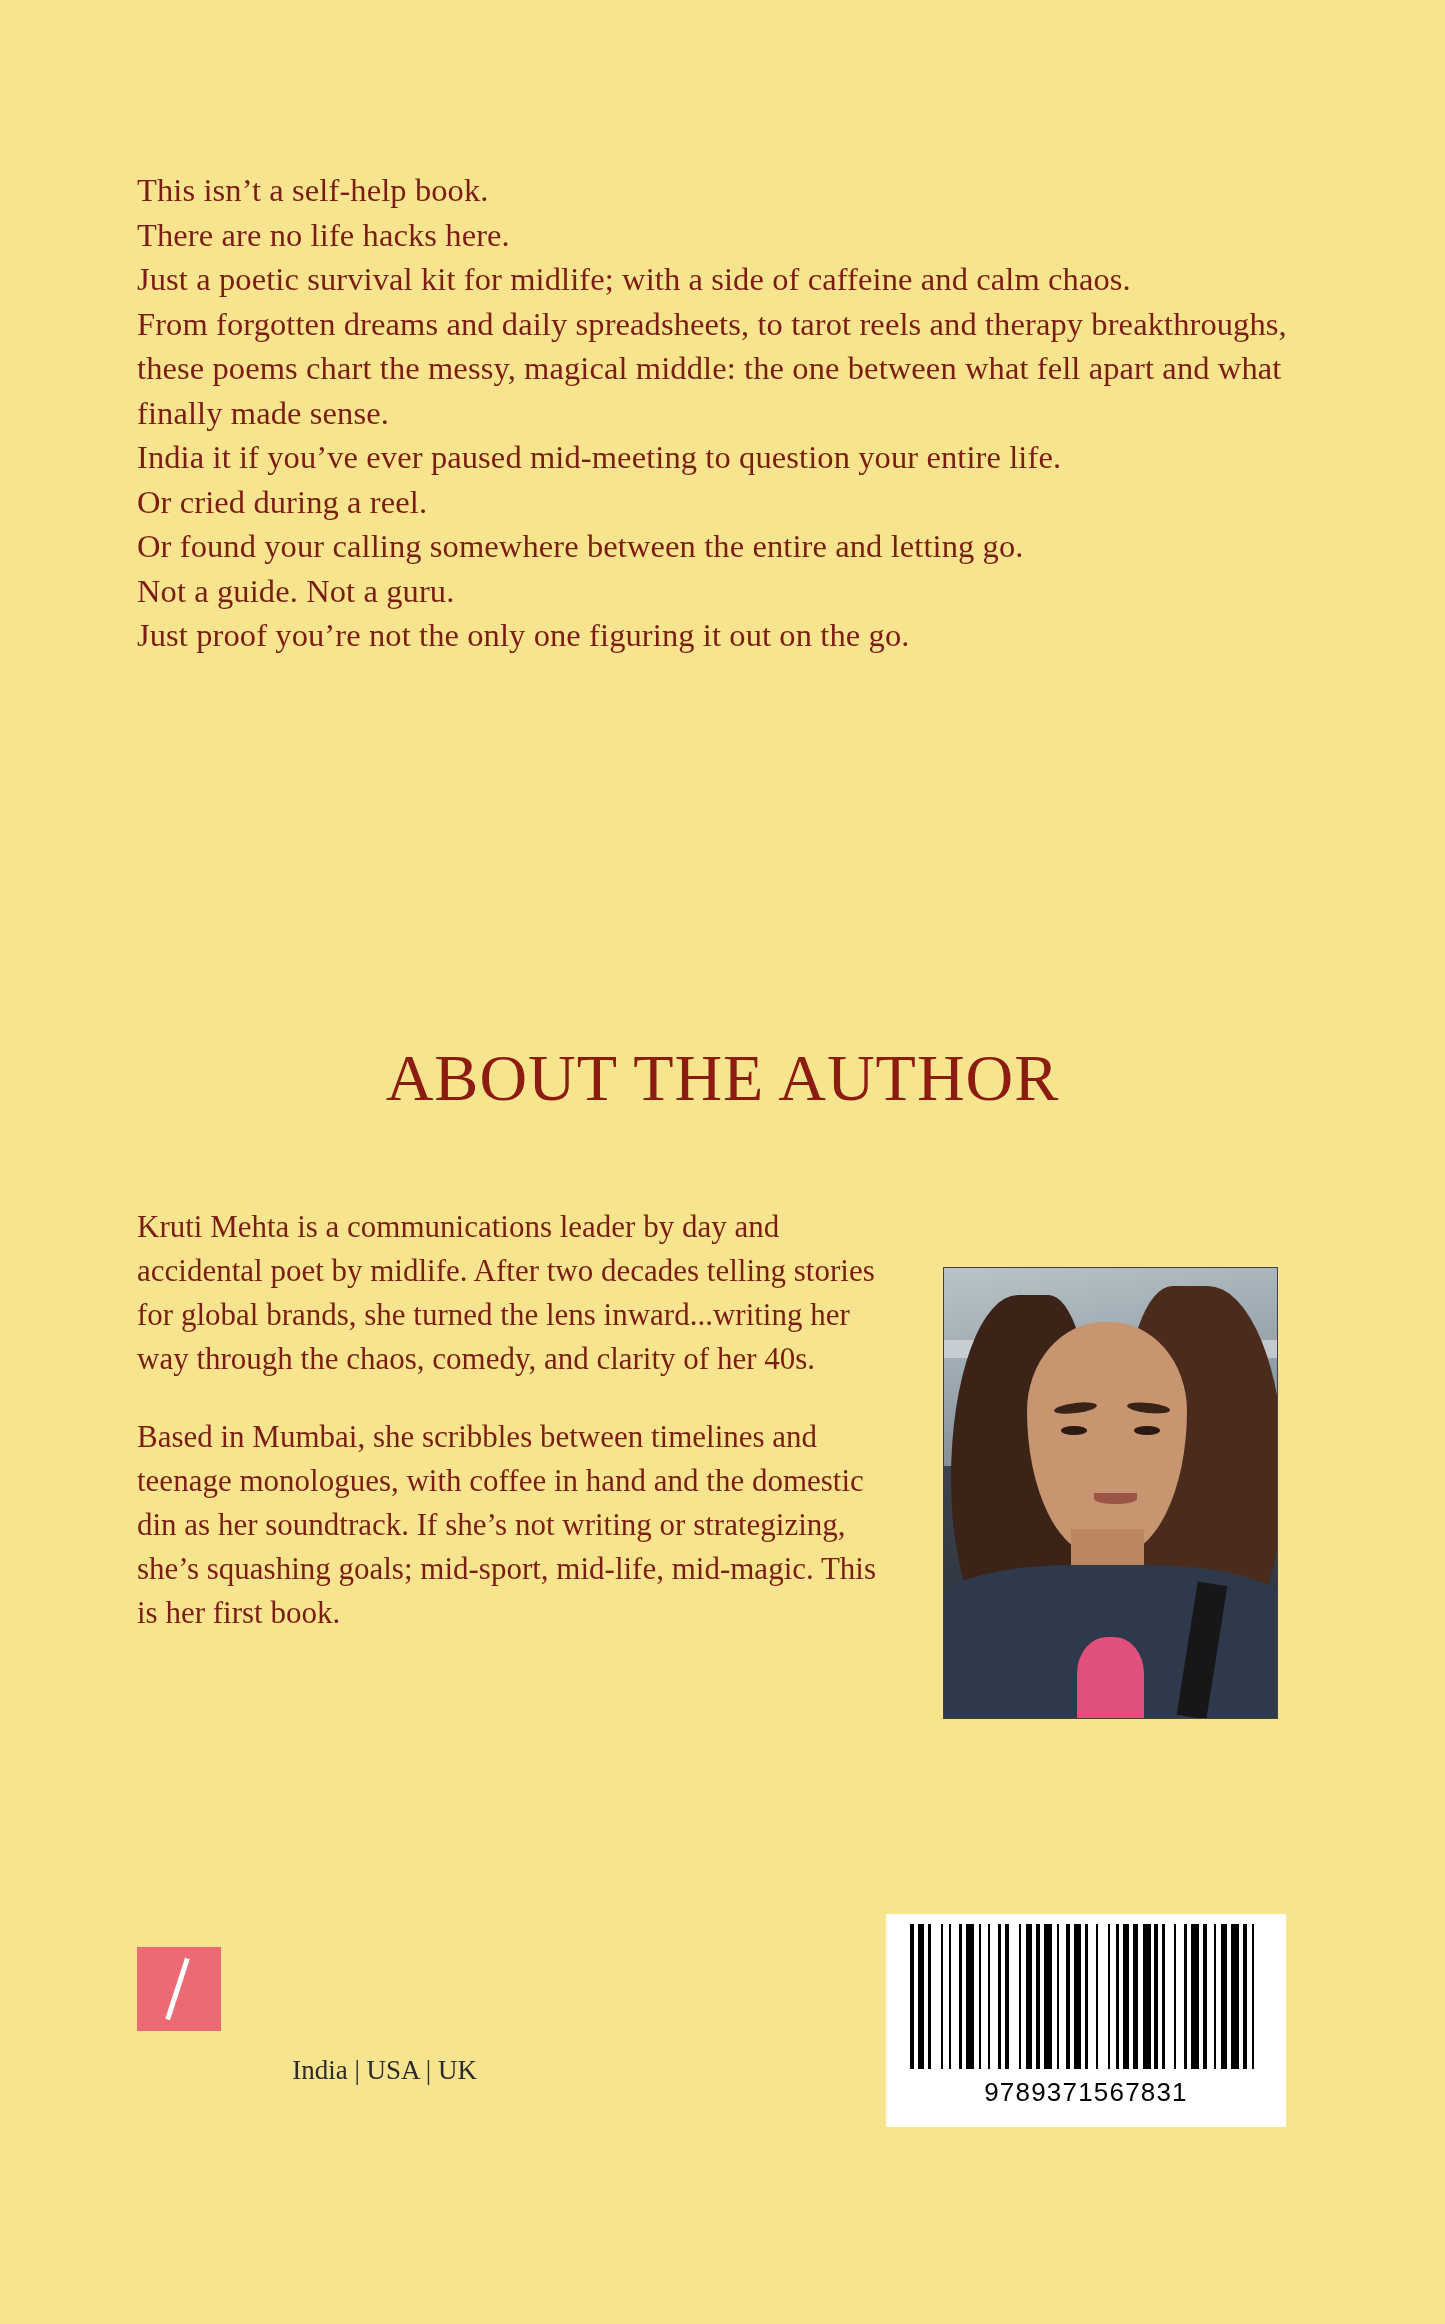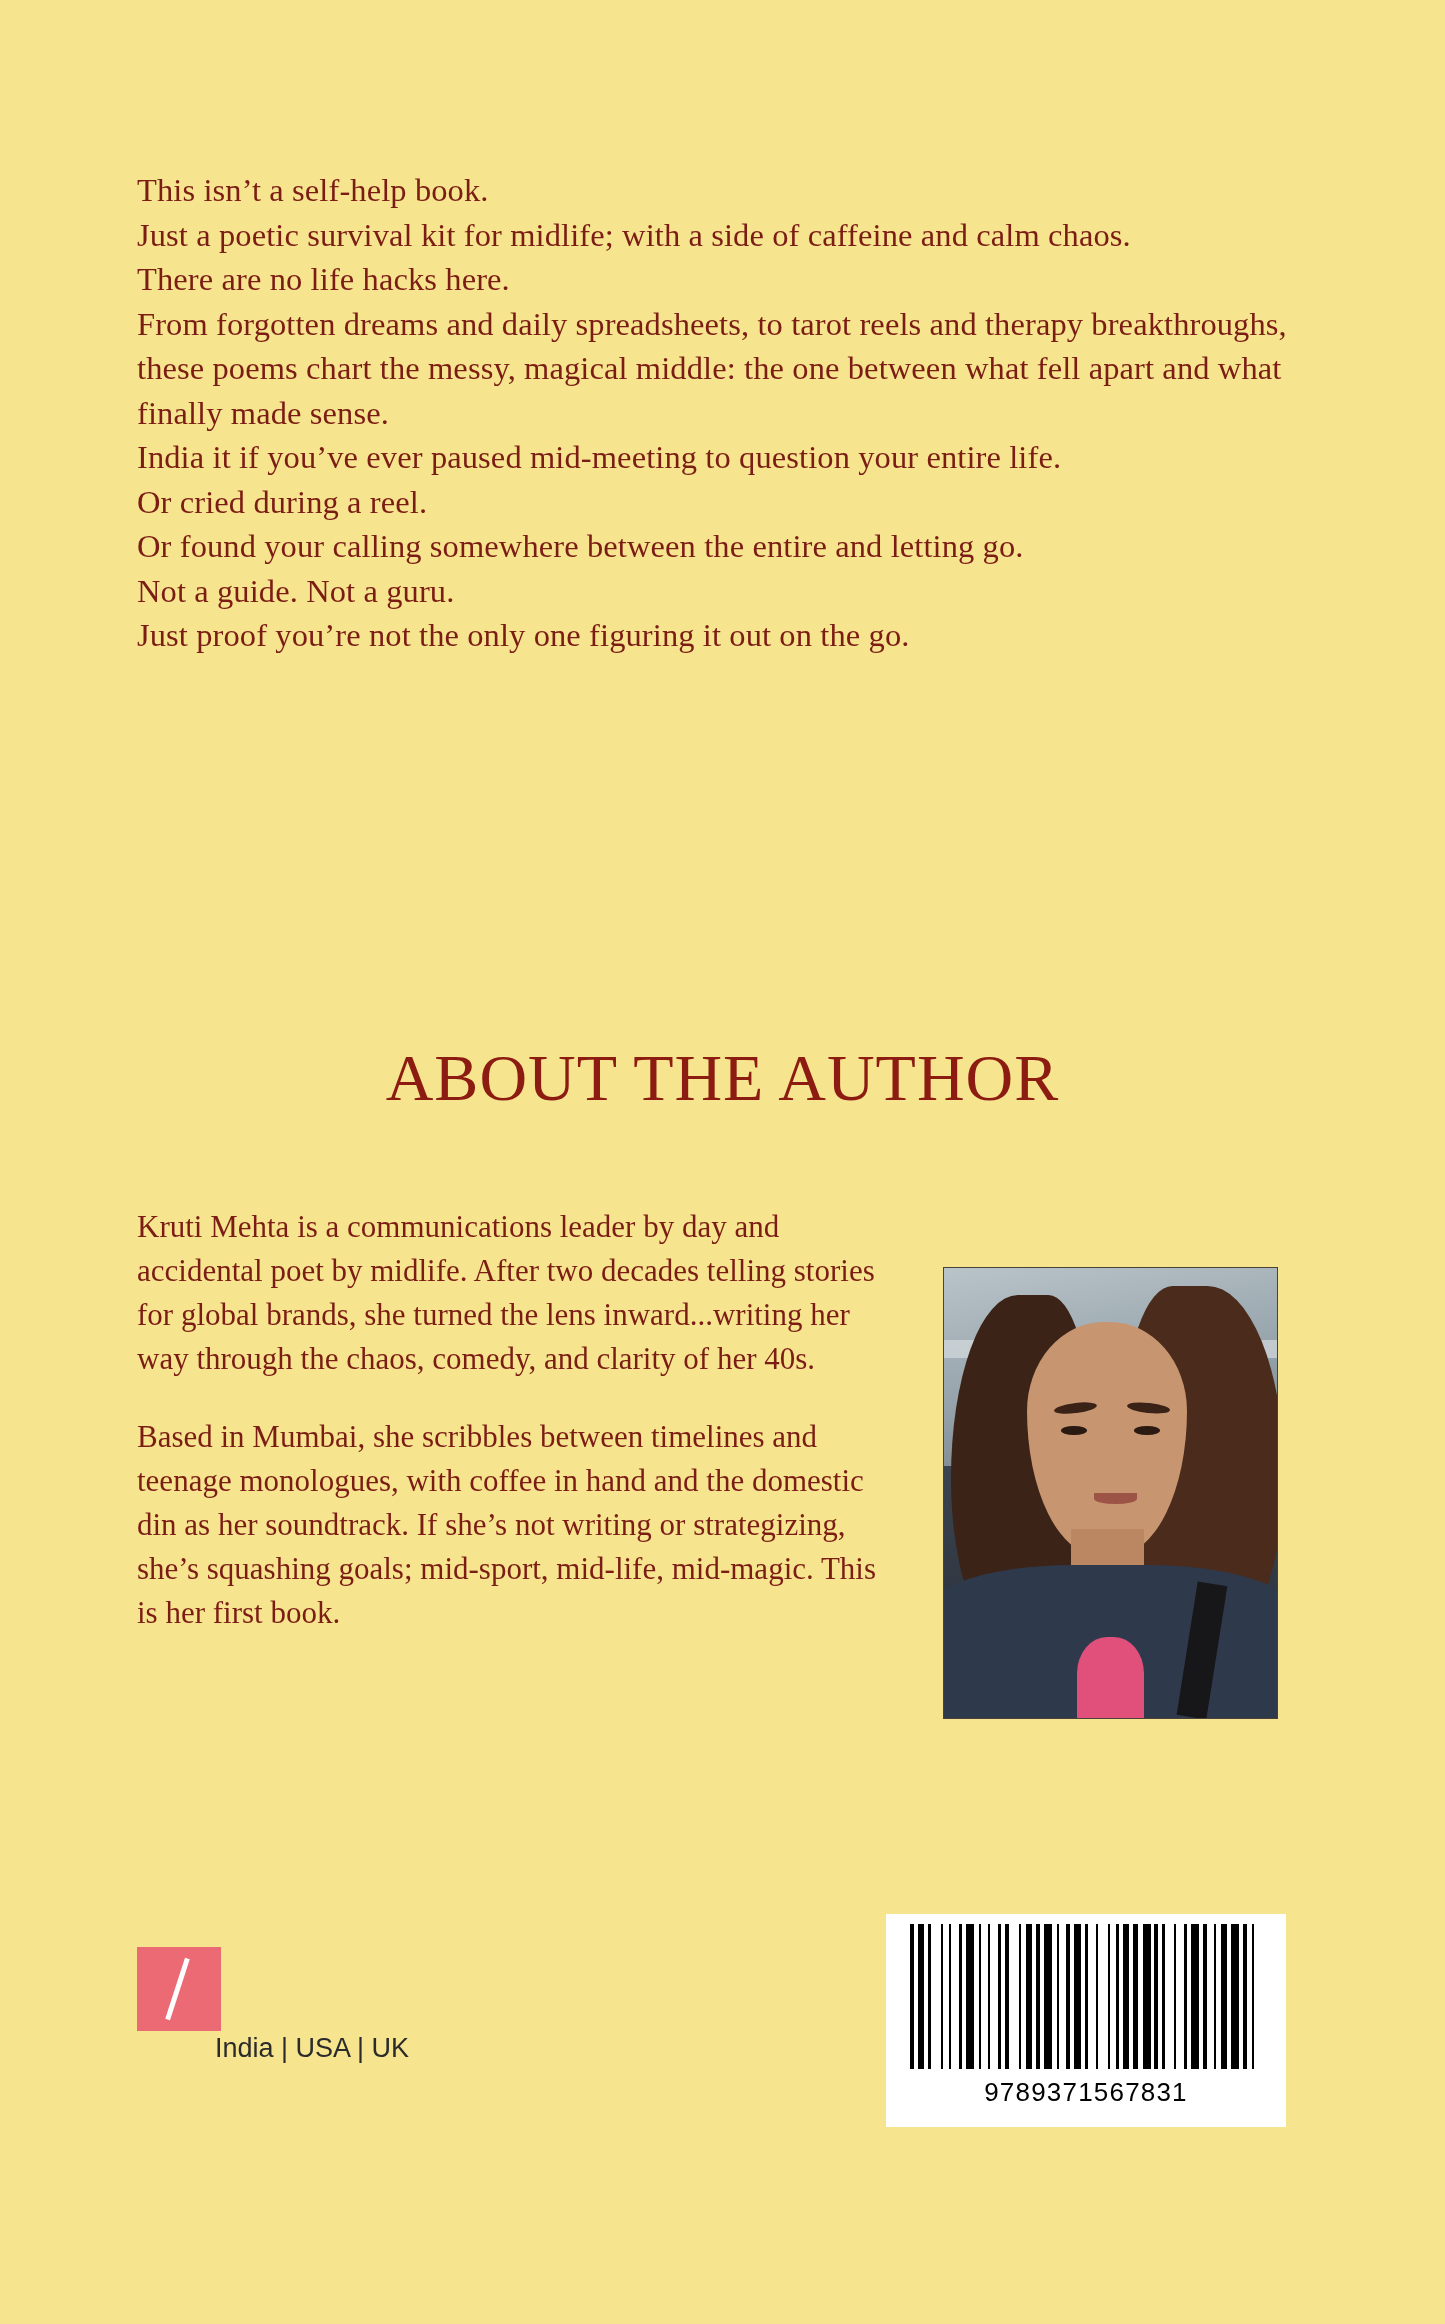--- a/index.html
+++ b/index.html
@@ -196,26 +196,26 @@
   }
   .pub-name {
     margin-left: 16px;
     line-height: 0.98;
     color: #2b2b2b;
     font-family: "Liberation Sans", sans-serif;
   }
   .pub-name .l1 { font-size: 42px; letter-spacing: -0.5px; }
   .pub-name .l2 { font-size: 42px; letter-spacing: -0.5px; }
   .pub-regions {
-    margin-top: 2px;
+    margin-top: 24px;
     margin-left: 10px;
     font-size: 27px;
     color: #2b2b2b;
-    font-family: Liberation Sans, sans-serif;
-    text-align: center;
+    font-family: Liberation Serif, serif;
+    text-align: right;
     width: 330px;
   }
 
   
   .barcode-box {
     position: absolute;
     left: 886px;
     top: 1914px;
     width: 400px;
     height: 213px;
@@ -248,22 +248,22 @@
     text-align: center;
   }
 </style>
 </head>
 <body>
 
 <div class="page">
 
   <div class="blurb">
     <p>This isn’t a self-help book.</p>
+    <p>There are no life hacks here.</p>
     <p>Just a poetic survival kit for midlife; with a side of caffeine and calm chaos.</p>
-    <p>There are no life hacks here.</p>
     <p>From forgotten dreams and daily spreadsheets, to tarot reels and therapy breakthroughs, these poems chart the messy, magical middle: the one between what fell apart and what finally made sense.</p>
     <p>India it if you’ve ever paused mid-meeting to question your entire life.</p>
     <p>Or cried during a reel.</p>
     <p>Or found your calling somewhere between the entire and letting go.</p>
     <p>Not a guide. Not a guru.</p>
     <p>Just proof you’re not the only one figuring it out on the go.</p>
   </div>
 
   <div class="about-heading">ABOUT THE AUTHOR</div>
 

